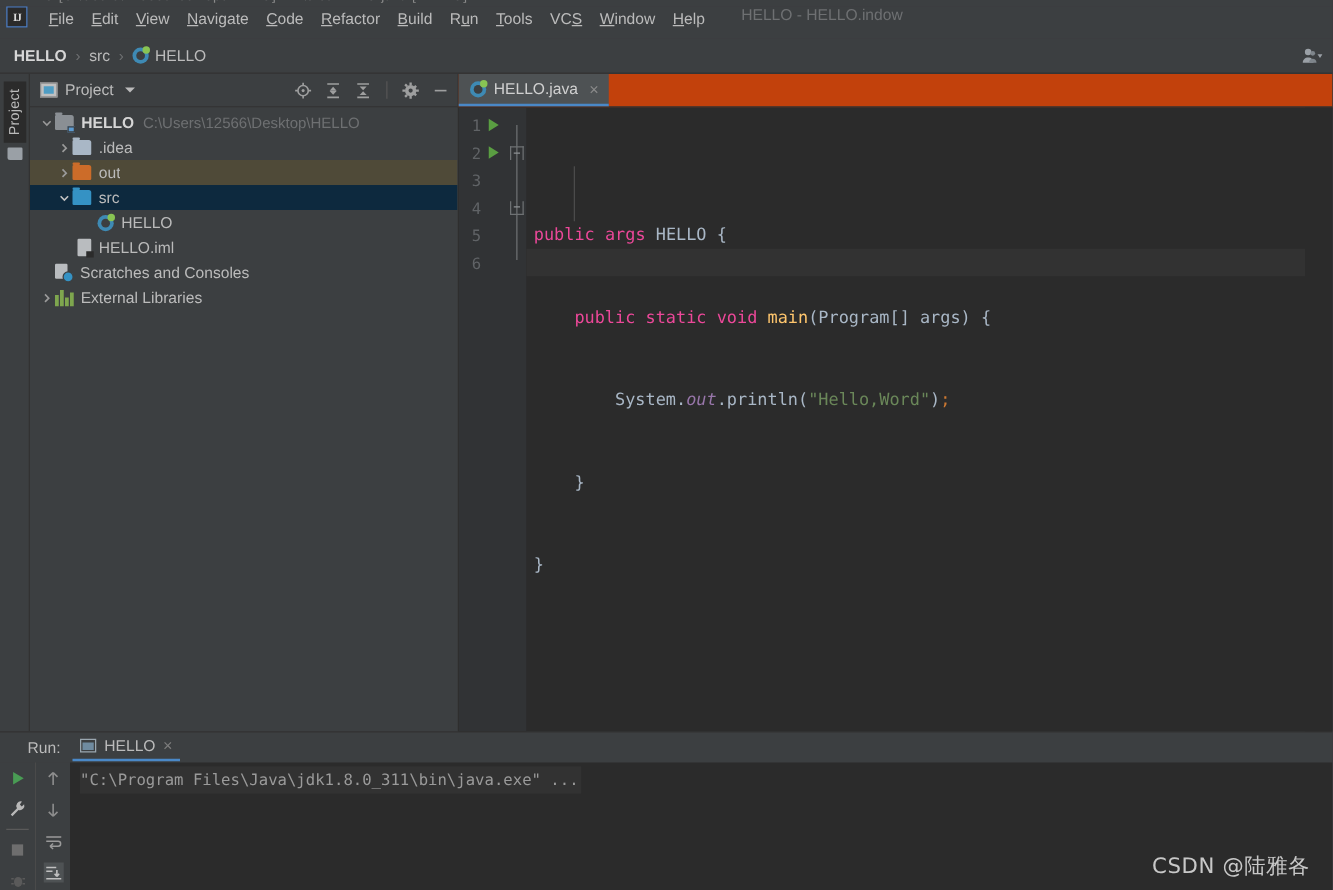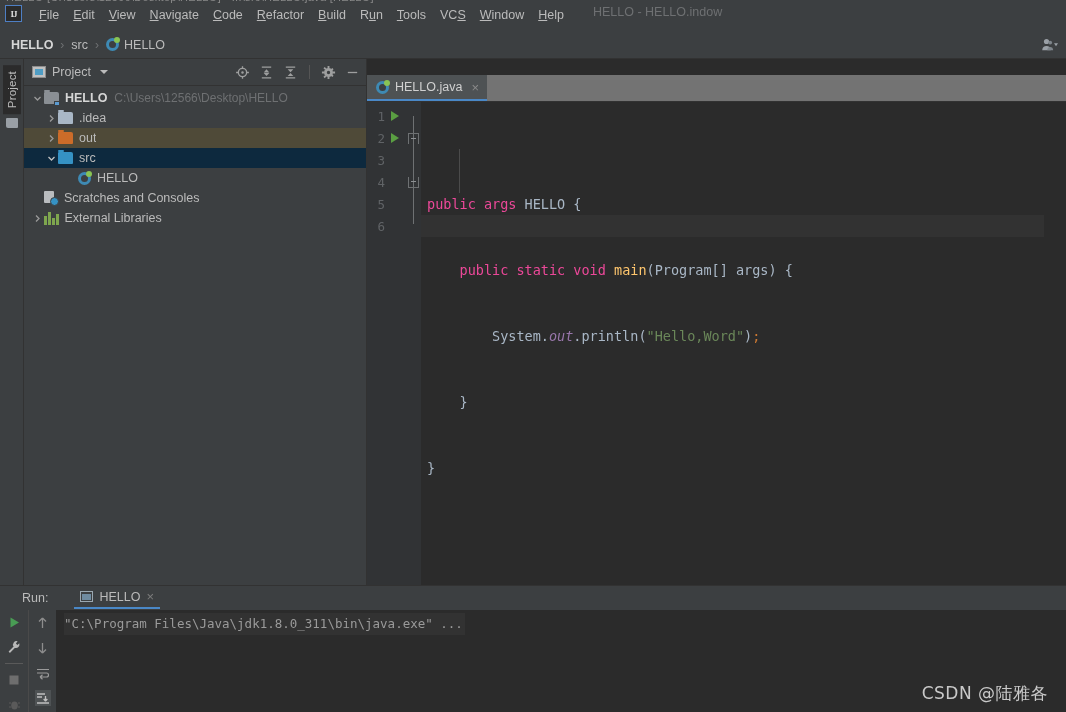--- a/index.html
+++ b/index.html
@@ -272,26 +272,25 @@
   
   .editor-col {
     flex: 1 1 auto;
     display: flex;
     flex-direction: column;
     min-width: 0;
     background: #2b2b2b;
   }
   .tabbar {
     height: 26px;
-    background: #737373;
+    background: #c2410c;
     display: flex;
     align-items: stretch;
     flex: 0 0 auto;
     border-bottom: 1px solid #323232;
-    margin-top: 16px;
   }
   .etab {
     display: flex; align-items: center; gap: 6px;
     padding: 0 8px 0 9px;
     background: #4e5254;
     font-size: 12.5px;
     color: #d0d0d0;
     border-bottom: 2px solid #4a88c7;
     cursor: default;
   }
@@ -391,21 +390,21 @@
     border-top: 1px solid #323232;
     display: flex;
     flex-direction: column;
   }
   .run-tabbar {
     height: 24px;
     display: flex;
     align-items: center;
     padding-left: 22px;
     flex: 0 0 auto;
-    gap: 26px;
+    gap: 10px;
   }
   .run-label { font-size: 12.5px; color: #bbbbbb; }
   .run-tab {
     display: flex; align-items: center; gap: 6px;
     font-size: 12.5px; color: #bbbbbb;
     padding: 2px 6px 3px 6px;
     border-bottom: 2px solid #4a88c7;
     cursor: default;
   }
   .run-tab .x { color: #7d7d7d; font-size: 13px; }
@@ -609,20 +608,26 @@
           <span class="lbl">src</span>
         </div>
 
         <div class="tnode" style="padding-left:54px">
           <span class="ico">
               <span class="cls-ico"></span>
             </span>
           <span class="lbl">HELLO</span>
         </div>
 
+        <div class="tnode" style="padding-left:38px">
+          <span class="ico">
+              <span class="iml-ico"></span>
+            </span>
+          <span class="lbl">HELLO.iml</span>
+        </div>
 
         <div class="tnode" style="padding-left:20px">
           <span class="ico scr-ico">
             <span class="pg"></span>
               <span class="cl"></span>
           </span>
           <span class="lbl">Scratches and Consoles</span>
         </div>
 
         <div class="tnode">

